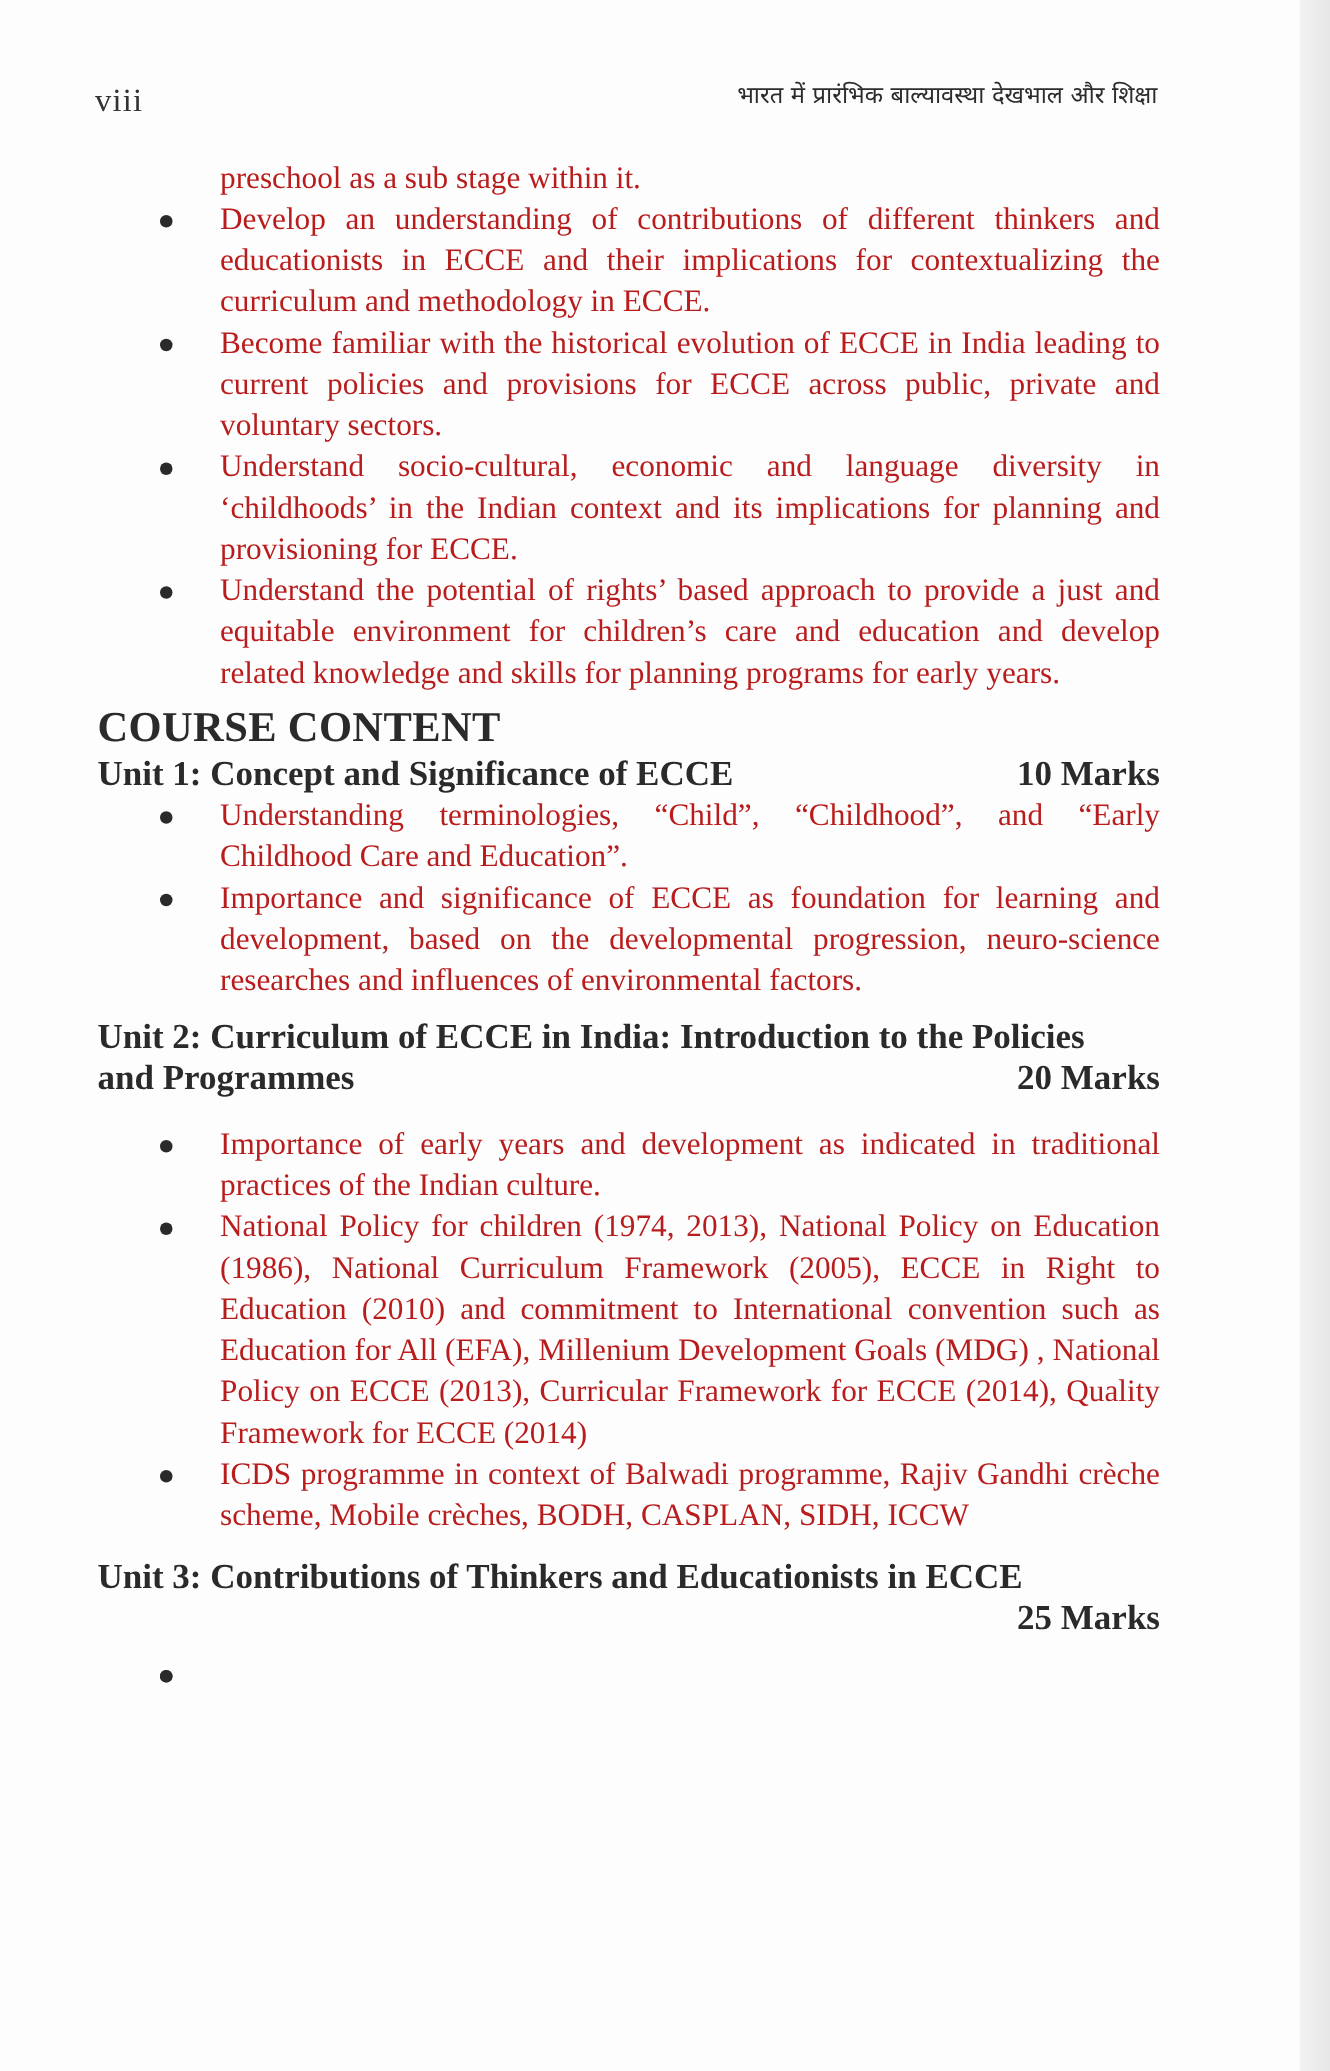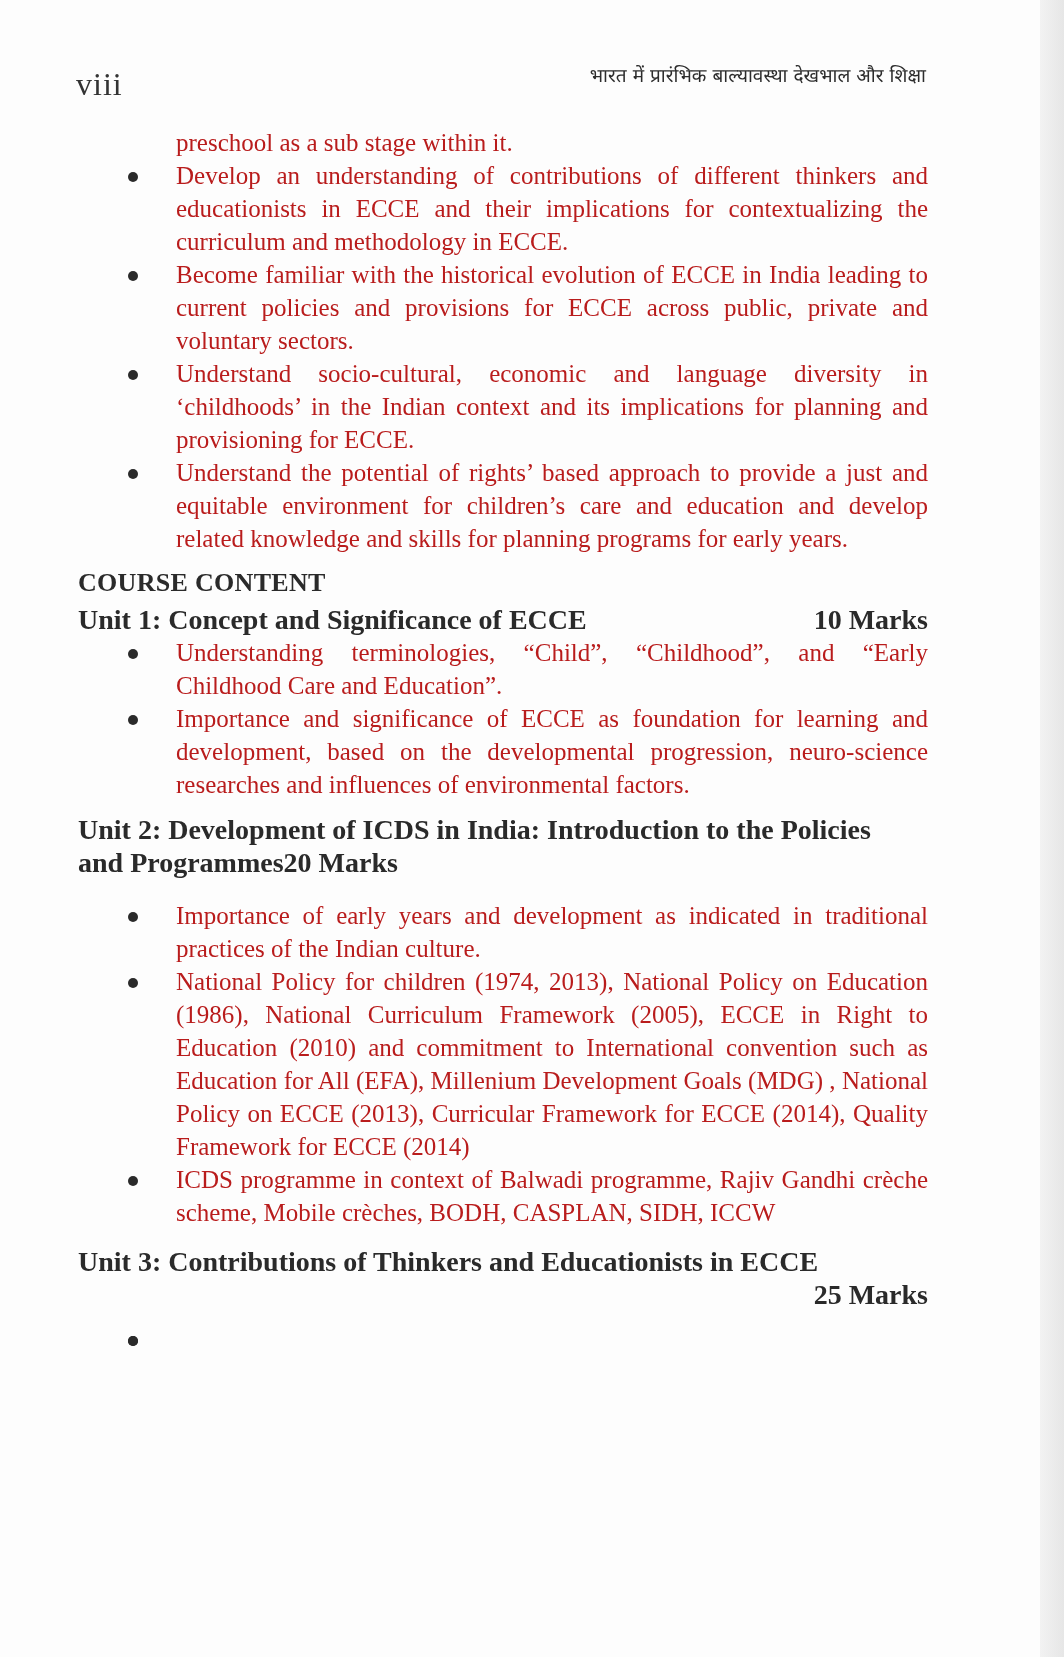--- a/index.html
+++ b/index.html
@@ -14,35 +14,35 @@
     position: absolute; left: 0; top: 0; width: 1040px; height: 1657px;
     background: #fdfdfd;
   }
   .page-edge {
     position: absolute; right: 0; top: 0; width: 24px; height: 1657px;
     background: linear-gradient(to right, #f2f2f2, #e6e6e6);
   }
   .header {
     position: absolute; top: 62px; left: 76px; width: 850px; height: 40px;
   }
-  .folio { position: absolute; left: 0; top: 4px; font-size: 32px; color: #333; letter-spacing: 1px; }
+  .folio { position: absolute; left: 0; top: 4px; font-size: 26px; color: #333; letter-spacing: 1px; }
   .running-title { position: absolute; right: 0; top: 0; font-size: 19px; font-family: "DejaVu Sans", sans-serif; color: #2c2c2c; }
   .content { position: absolute; top: 126px; left: 78px; width: 850px; }
   .text { font-size: 25px; line-height: 33px; text-align: justify; color: #b91c1c; }
   .cont { padding-left: 98px; }
   ul { list-style: none; margin: 0; padding: 0; }
   li.item { position: relative; padding-left: 98px; }
   li.item .bullet {
     position: absolute; left: 50px; top: 13px; width: 10px; height: 10px;
     border-radius: 50%; background: #2a2a2a;
   }
-  .section-title { font-size: 26px; font-weight: bold; margin-top: 10px; line-height: 36px; letter-spacing: 0.3px; }
+  .section-title { font-size: 34px; font-weight: bold; margin-top: 10px; line-height: 36px; letter-spacing: 0.3px; }
   .unit { font-size: 28px; font-weight: bold; line-height: 33px; display: flex; justify-content: space-between; margin-top: 2px; }
   .unit-2 { margin-top: 12px; display: block; }
-  .unit-2 .row2 { display: flex; }
+  .unit-2 .row2 { display: flex; justify-content: space-between; }
   .unit-3 { margin-top: 16px; display: block; }
   .unit-3 .marks-line { text-align: right; }
   .gap-bottom { margin-bottom: 10px; }
 </style>
 </head>
 <body>
 
 <div class="page-bg"></div>
 <div class="page-edge"></div>
 
@@ -65,21 +65,21 @@
   <div class="unit">
     <span>Unit 1: Concept and Significance of ECCE</span>
     <span>10 Marks</span>
   </div>
   <ul class="gap-bottom">
     <li class="item text"><span class="bullet"></span><span>Understanding terminologies, “Child”, “Childhood”, and “Early Childhood Care and Education”.</span></li>
     <li class="item text"><span class="bullet"></span><span>Importance and significance of ECCE as foundation for learning and development, based on the developmental progression, neuro-science researches and influences of environmental factors.</span></li>
   </ul>
 
   <div class="unit unit-2">
-    <div>Unit 2: Development of ICDS in India: Introduction to the Policies</div>
+    <div>Unit 2: Curriculum of ECCE in India: Introduction to the Policies</div>
     <div class="row2">
       <span>and Programmes</span>
       <span>20 Marks</span>
     </div>
   </div>
   <ul style="margin-top:20px;">
     <li class="item text"><span class="bullet"></span><span>Importance of early years and development as indicated in traditional practices of the Indian culture.</span></li>
     <li class="item text"><span class="bullet"></span><span>National Policy for children (1974, 2013), National Policy on Education (1986), National Curriculum Framework (2005), ECCE in Right to Education (2010) and commitment to International convention such as Education for All (EFA), Millenium Development Goals (MDG) , National Policy on ECCE (2013), Curricular Framework for ECCE (2014), Quality Framework for ECCE (2014)</span></li>
     <li class="item text"><span class="bullet"></span><span>ICDS programme in context of Balwadi programme, Rajiv Gandhi crèche scheme, Mobile crèches, BODH, CASPLAN, SIDH, ICCW</span></li>
   </ul>

